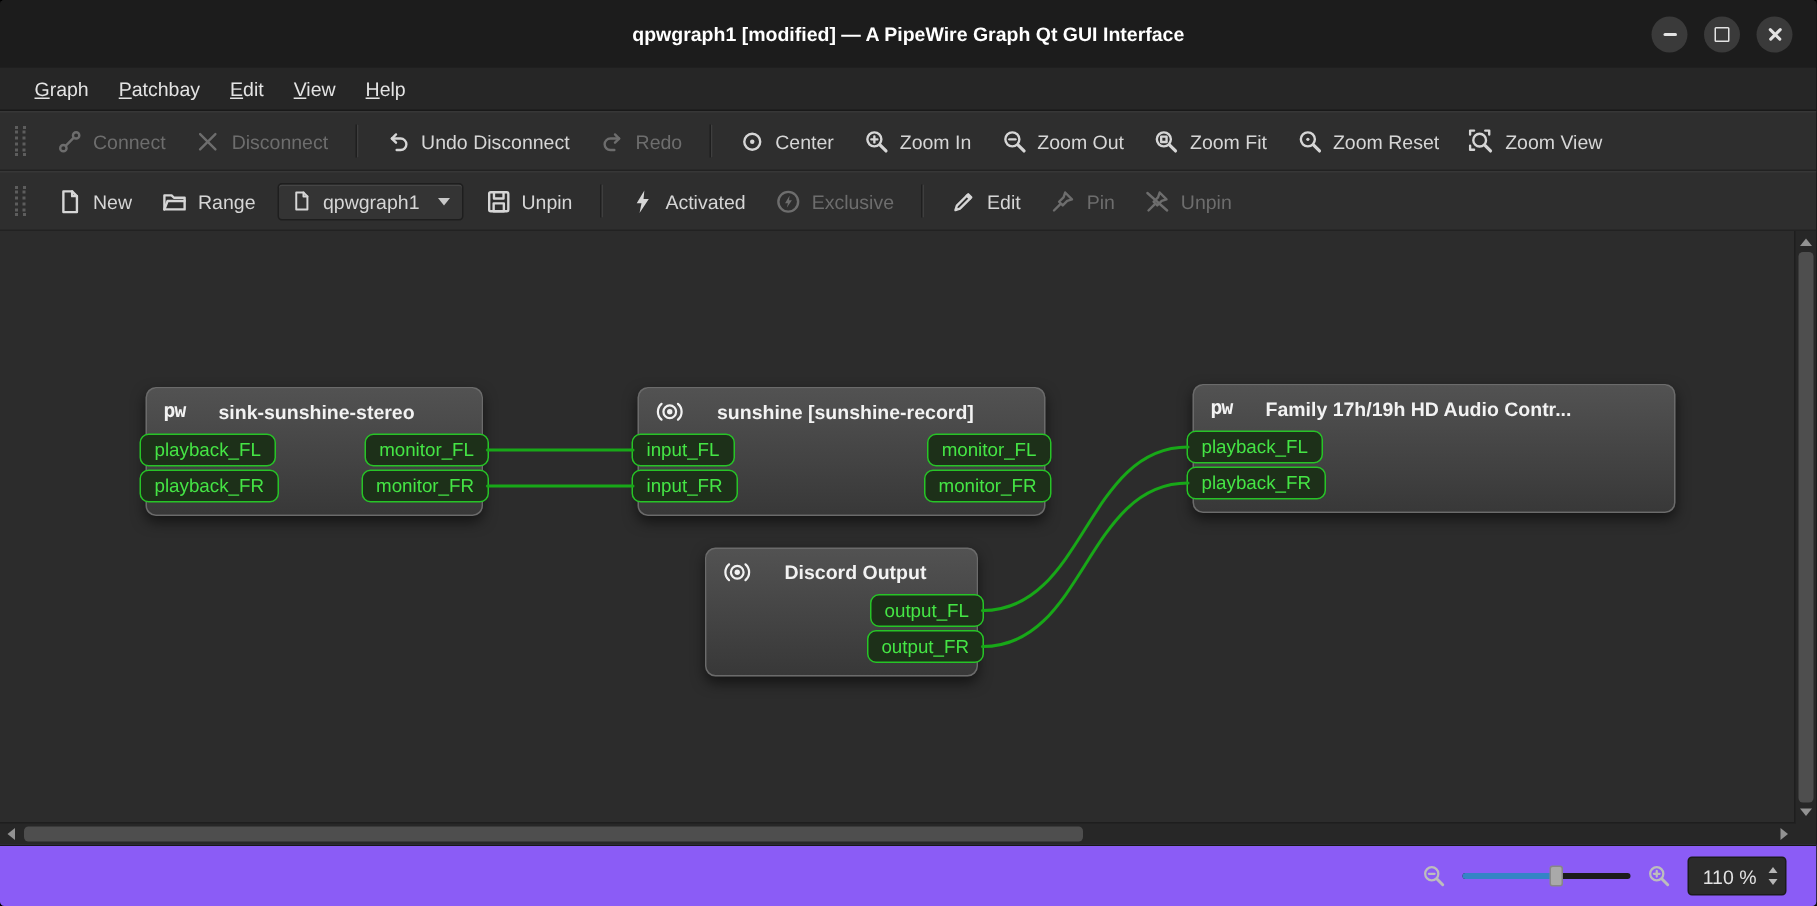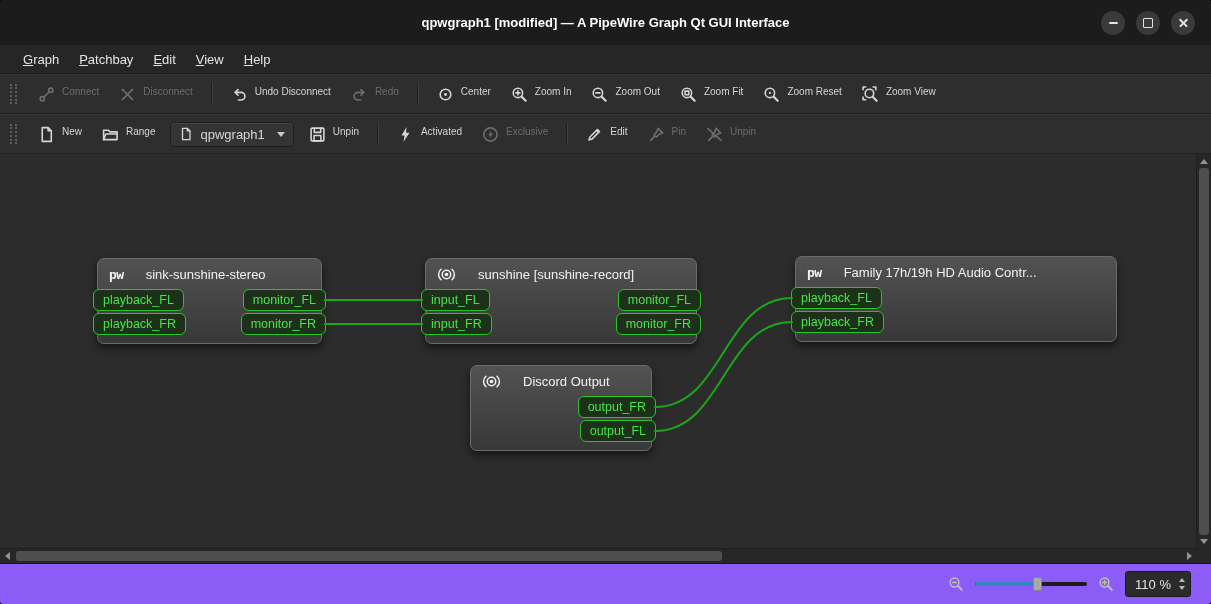--- a/index.html
+++ b/index.html
@@ -21,40 +21,40 @@
   .glyph-close::before{transform:rotate(45deg);} .glyph-close::after{transform:rotate(-45deg);}
   
   .menubar{height:28px;background:#262626;display:flex;align-items:center;padding-left:14px;gap:2px;
     border-bottom:1px solid #191919;flex:none;}
   .menu-item{display:inline-block;color:#e4e4e4;font-size:13px;padding:4px 9px;border-radius:3px;}
   .menu-item::first-letter{text-decoration:underline;}
   
   .toolbar{height:38px;background:#2e2e2e;display:flex;align-items:center;padding:0 8px;gap:2px;
     border-top:1px solid #373737;border-bottom:1px solid #222222;flex:none;}
   .grip{width:3px;height:20px;border-left:2px dotted #5d5d5d;border-right:2px dotted #5d5d5d;margin:0 10px 0 2px;}
-  .tb-item{display:flex;gap:7px;color:#d6d6d6;font-size:10px;padding:6px 9px;border-radius:3px;}
+  .tb-item{display:flex;align-items:center;gap:7px;color:#d6d6d6;font-size:13px;padding:6px 9px;border-radius:3px;}
   .tb-item.disabled{color:#6d6d6d;}
   .tb-sep{width:1px;height:22px;background:#1f1f1f;border-right:1px solid #3e3e3e;margin:0 7px;}
   .ti{width:17px;height:17px;flex:none;fill:none;stroke:currentColor;stroke-width:1.5;
     stroke-linecap:round;stroke-linejoin:round;}
   .combo{display:flex;align-items:center;gap:7px;color:#d6d6d6;font-size:13px;padding:4px 8px;margin:0 4px;
     border:1px solid #1e1e1e;border-radius:3px;background:#343434;box-shadow:inset 0 1px 0 #454545;}
   .combo-arrow{width:0;height:0;border-left:4px solid transparent;border-right:4px solid transparent;
     border-top:5px solid #c8c8c8;margin-left:5px;}
   
   .canvas{position:relative;flex:1;background:#2c2c2c;overflow:hidden;}
   #wires{position:absolute;left:0;top:0;pointer-events:none;z-index:5;}
   .node{position:absolute;background:linear-gradient(#525252,#383838);border:1px solid #6b6b6b;
     border-radius:7px;box-shadow:0 4px 9px rgba(0,0,0,0.55);padding:5px 0 7px;z-index:2;}
   .node-header{display:flex;align-items:flex-end;gap:22px;padding:3px 11px 6px;}
   .pw-icon{color:#f2f2f2;font-family:"DejaVu Sans Mono",monospace;font-size:13px;font-weight:bold;
     letter-spacing:-0.5px;}
   .mon-icon{width:19px;height:15px;color:#f2f2f2;fill:none;stroke:currentColor;stroke-width:1.4;
     stroke-linecap:round;flex:none;}
-  .node-title{color:#f2f2f2;font-weight:normal;font-size:13px;white-space:nowrap;}
+  .node-title{color:#f2f2f2;font-weight:bold;font-size:13px;white-space:nowrap;}
   .port-row{display:flex;justify-content:space-between;align-items:center;height:24px;}
   .port-row.left-only{justify-content:flex-start;}
   .port-row.right-only{justify-content:flex-end;}
   .port{font-size:12.5px;line-height:18px;padding:1px 9px;border:1px solid #27c427;border-radius:6px;
     background:#1d3019;color:#45e545;white-space:nowrap;}
   .port.in{margin-left:-5px;} .port.out{margin-right:-5px;}
   
   .vscroll{position:absolute;top:0;right:0;bottom:14px;width:14px;background:#272727;
     border-left:1px solid #1e1e1e;z-index:6;}
   .vthumb{position:absolute;top:14px;bottom:14px;left:2px;right:2px;background:#4e4e4e;border-radius:3px;}
@@ -341,24 +341,24 @@
       <div class="node-header">
         <svg class="mon-icon" viewBox="0 0 18 14">
             <path d="M3.8 2 a6.6 6.6 0 0 0 0 10"></path>
             <path d="M14.2 2 a6.6 6.6 0 0 1 0 10"></path>
             <circle cx="9" cy="7" r="4"></circle>
             <circle cx="9" cy="7" r="1.7" fill="currentColor" stroke="none"></circle>
           </svg>
         <span class="node-title">Discord Output</span>
       </div>
       <div class="port-row right-only">
+        <span class="port out">output_FL</span>
+      </div>
+      <div class="port-row right-only">
         <span class="port out">output_FR</span>
-      </div>
-      <div class="port-row right-only">
-        <span class="port out">output_FL</span>
       </div>
     </div>
 
     <div class="vscroll">
       <span class="sarr up"></span>
       <div class="vthumb"></div>
       <span class="sarr down"></span>
     </div>
     <div class="hscroll">
       <span class="sarr leftA"></span>

